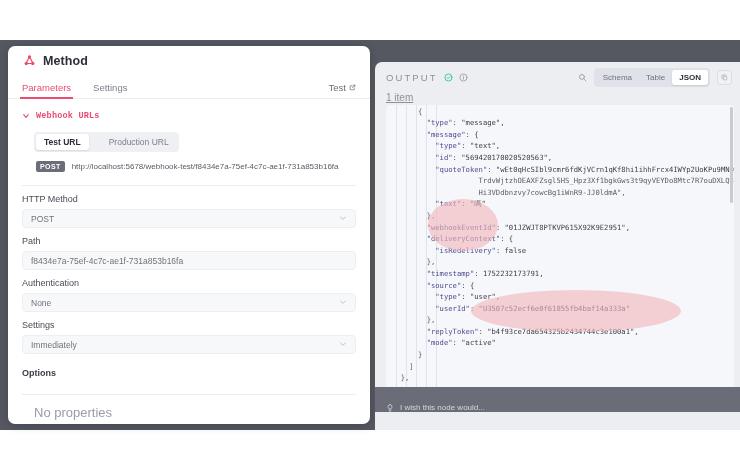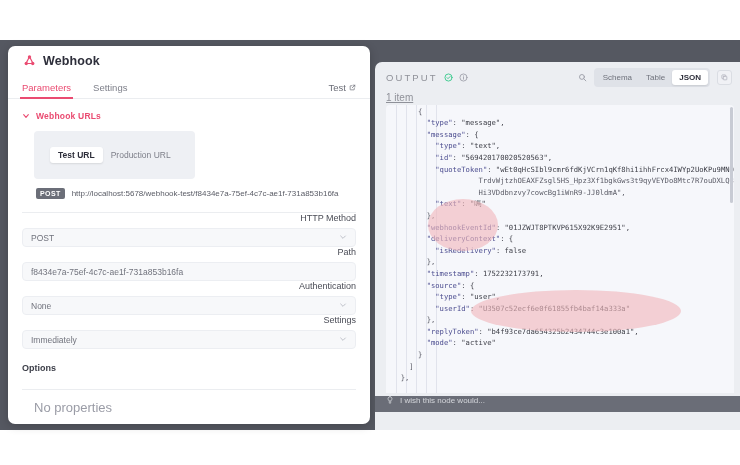--- a/index.html
+++ b/index.html
@@ -110,29 +110,30 @@
     color: #ea4b71;
     display: flex;
     font-size: 8px;
     line-height: 1;
   }
   .section-title {
     font-size: 8.5px;
     font-weight: 700;
     color: #ea4b71;
     letter-spacing: .2px;
+    font-family: Liberation Mono, monospace;
   }
 
   .url-toggle {
     margin-left: 12px;
     display: inline-flex;
     background: #eef0f4;
     border-radius: 4px;
-    padding: 16px;
-    gap: 0;
+    padding: 2px;
+    gap: 12px;
   }
   .url-toggle .seg {
     font-size: 8.5px;
     padding: 3px 8px;
     border-radius: 3px;
     color: #7d7f89;
     cursor: pointer;
     white-space: nowrap;
   }
   .url-toggle .seg.active {
@@ -163,21 +164,21 @@
     color: #5a5c66;
     white-space: nowrap;
   }
 
   .divider {
     height: 1px;
     background: #ebedf0;
     margin: 13px 0 0 0;
   }
 
-  .field { margin-top: 0; text-align: right; }
+  .field { margin-top: 8px; }
   .field-label {
     font-size: 9px;
     color: #4a4c56;
     margin-bottom: 5px;
   }
   .field-control {
     height: 19px;
     background: #f7f8fa;
     border: 1px solid #eceef2;
     border-radius: 4px;
@@ -334,24 +335,24 @@
     right: 1px; top: 2px;
     width: 3px; height: 96px;
     border-radius: 2px;
     background: #c8cbd4;
   }
 
   .out-footer {
     position: absolute;
     left: 0; bottom: 18px;
     width: 365px;
-    height: 16px;
+    height: 25px;
     background: #6a6d77;
     display: flex;
-    align-items: flex-start;
+    align-items: flex-end;
     gap: 6px;
     padding: 0 11px;
     color: #d5d7dc;
     font-size: 8px;
     cursor: pointer;
   }
   .bulb-icon { display: flex; color:#d5d7dc; }
 </style>
 </head>
 <body>
@@ -364,21 +365,21 @@
 
     <div class="node-header">
       <span class="node-icon">
         <svg width="13" height="13" viewBox="0 0 24 24" fill="none" stroke="currentColor" stroke-width="2.2" stroke-linecap="round">
           <circle cx="6" cy="17.5" r="3.1" fill="currentColor" stroke="none"></circle>
           <circle cx="18" cy="17.5" r="3.1" fill="currentColor" stroke="none"></circle>
           <circle cx="12" cy="5.5" r="3.1" fill="currentColor" stroke="none"></circle>
           <path d="M10.5 8 L7 14.5 M13.5 8 L17 14.5 M8.6 17.5 L15.4 17.5"></path>
         </svg>
       </span>
-      <span class="node-title">Webhook</span>
+      <span class="node-title">Method</span>
     </div>
 
     <div class="tabs-row">
       <div class="tab active">Parameters</div>
       <div class="tab">Settings</div>
       <div class="docs-link">
         <span>Test</span>
         <span>
           <svg width="7" height="7" viewBox="0 0 24 24" fill="none" stroke="currentColor" stroke-width="2.4" stroke-linecap="round">
             <path d="M14 4h6v6"></path>

